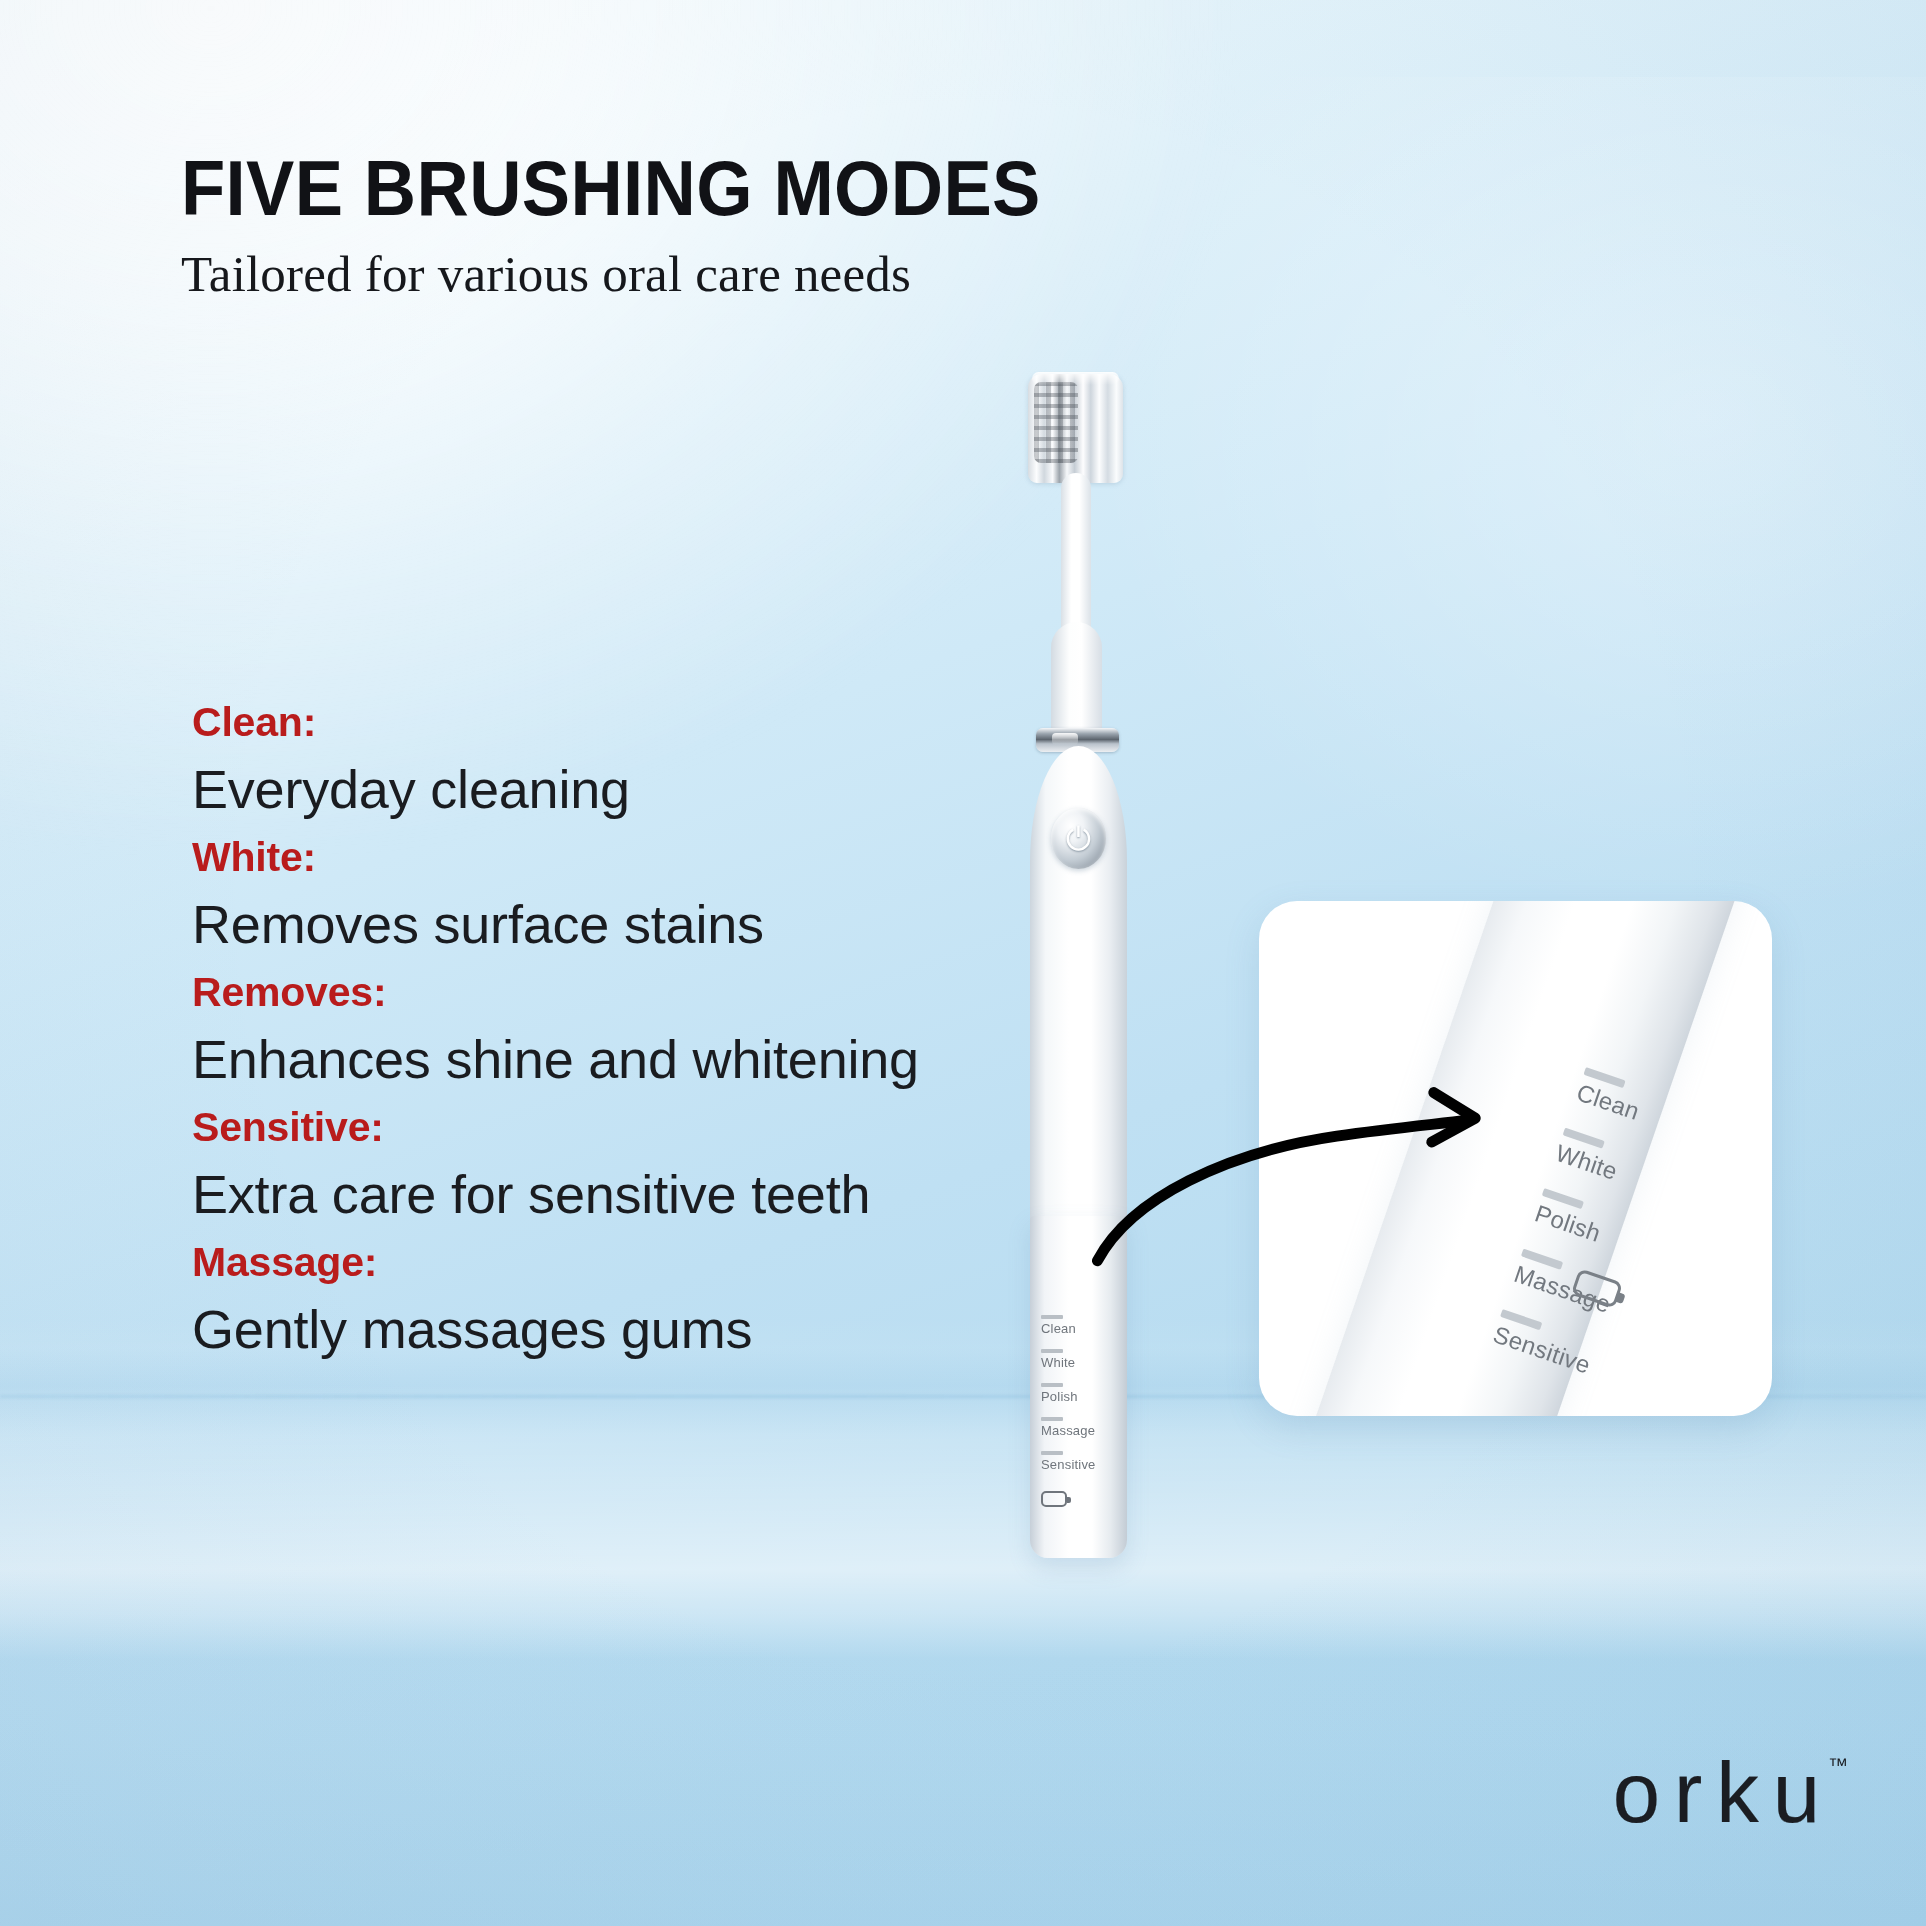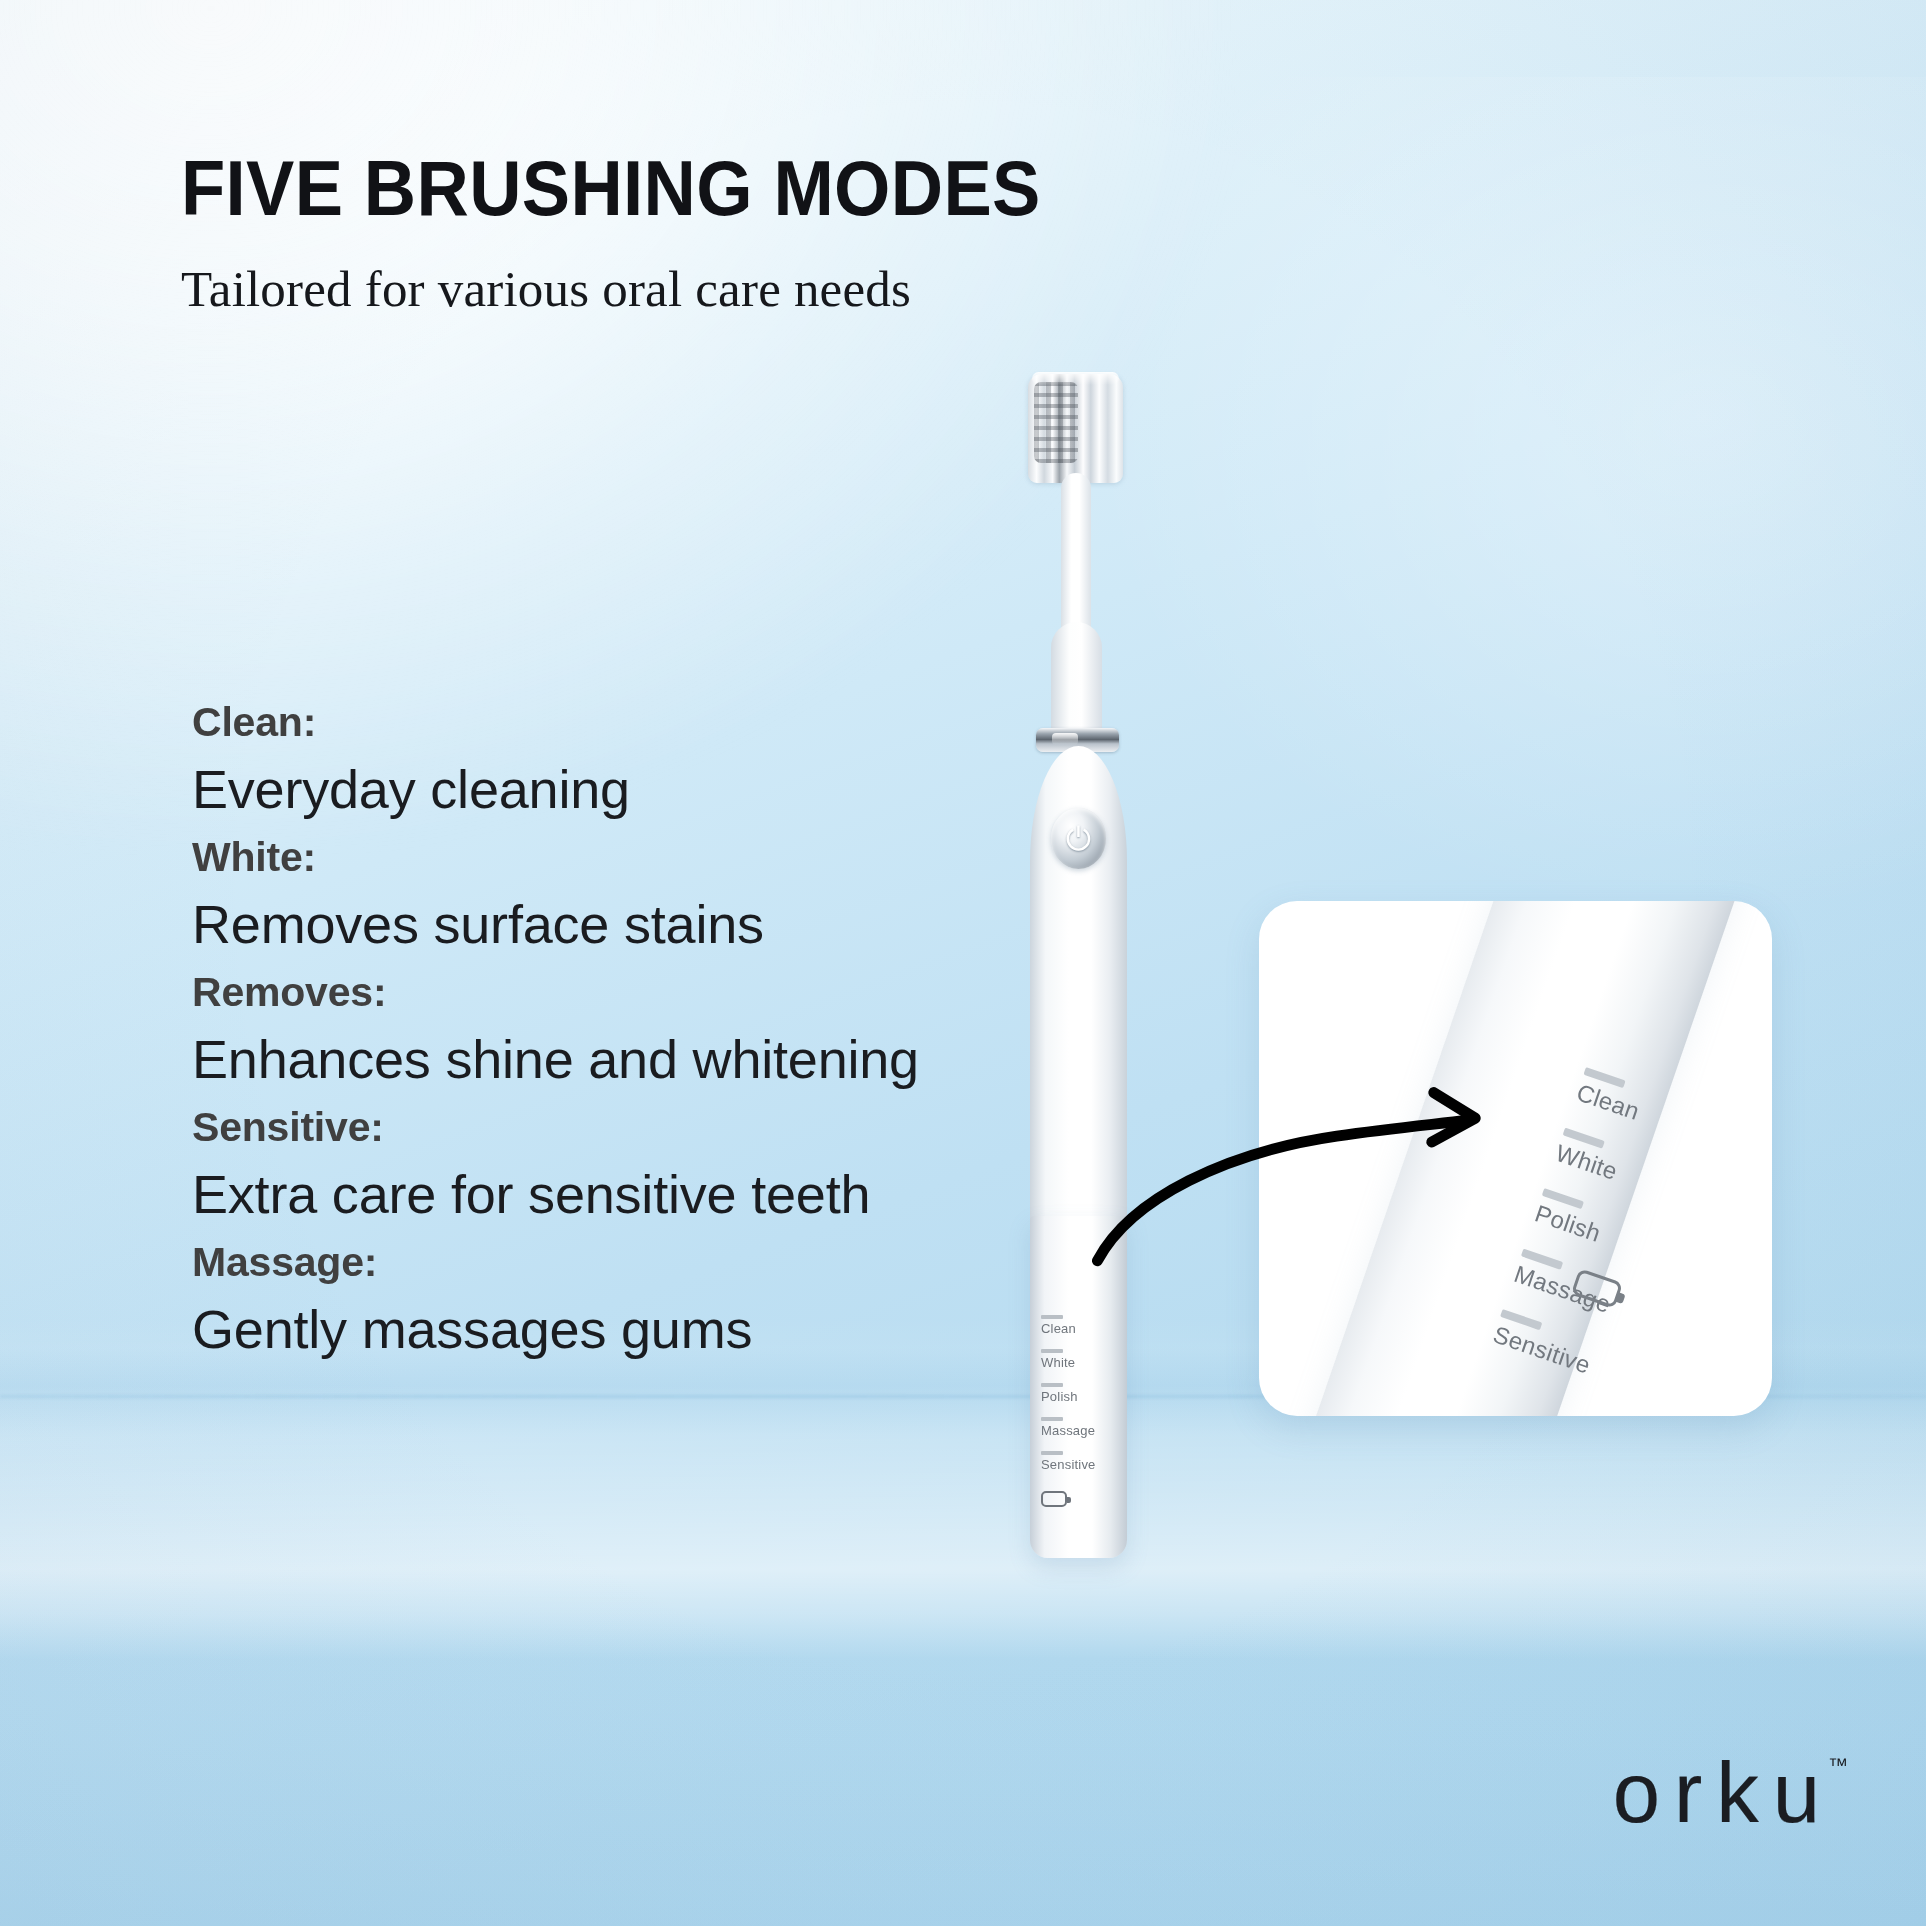--- a/index.html
+++ b/index.html
@@ -62,31 +62,31 @@
     color:#111216;
     line-height:1.0;
     transform:scaleX(0.94);
     transform-origin:left center;
     white-space:nowrap;
   }
   .subtitle {
     font-family:"Liberation Serif","DejaVu Serif", serif;
     font-size:51px;
     color:#16181c;
-    margin-top:33px;
+    margin-top:18px;
     letter-spacing:0.2px;
     white-space:nowrap;
   }
 
   
   #modes { position:absolute; left:192px; top:693px; width:752px; }
   .mode-term {
     font-size:41px;
     font-weight:bold;
-    color:#404040;
+    color:#b91c1c;
     line-height:1.42;
     letter-spacing:-0.2px;
   }
   .mode-desc {
     font-size:54px;
     font-weight:400;
     color:#1a1c20;
     line-height:1.42;
     letter-spacing:-0.2px;
   }

